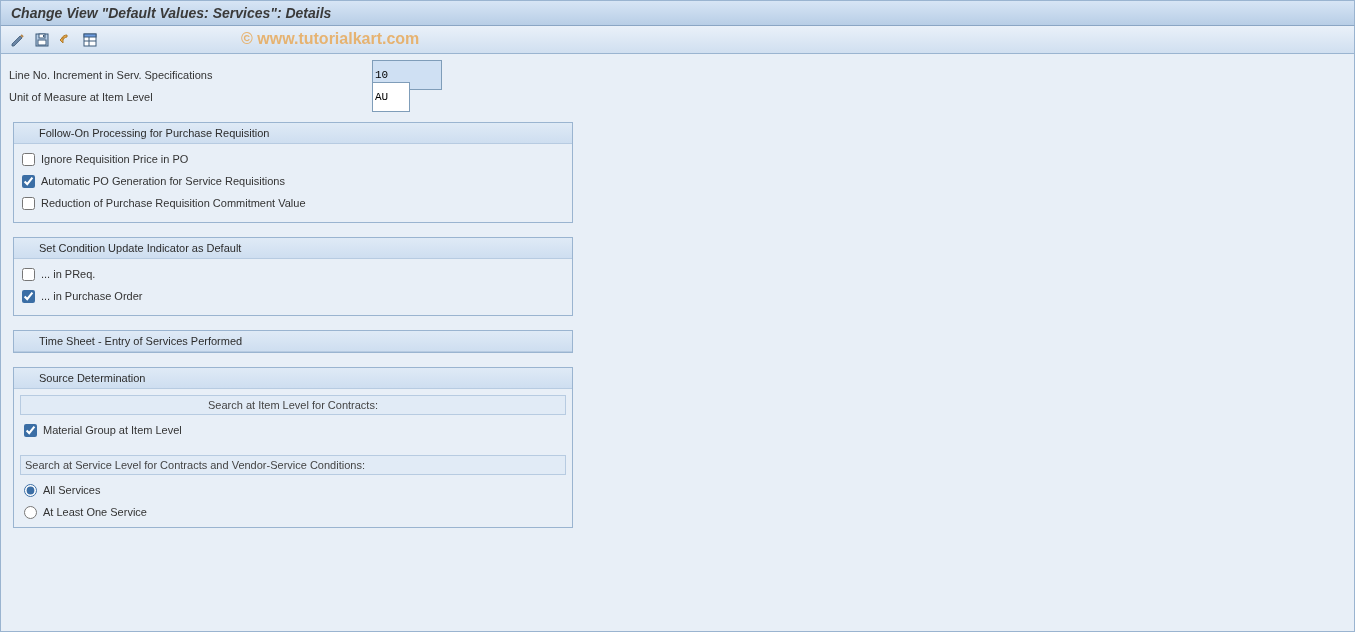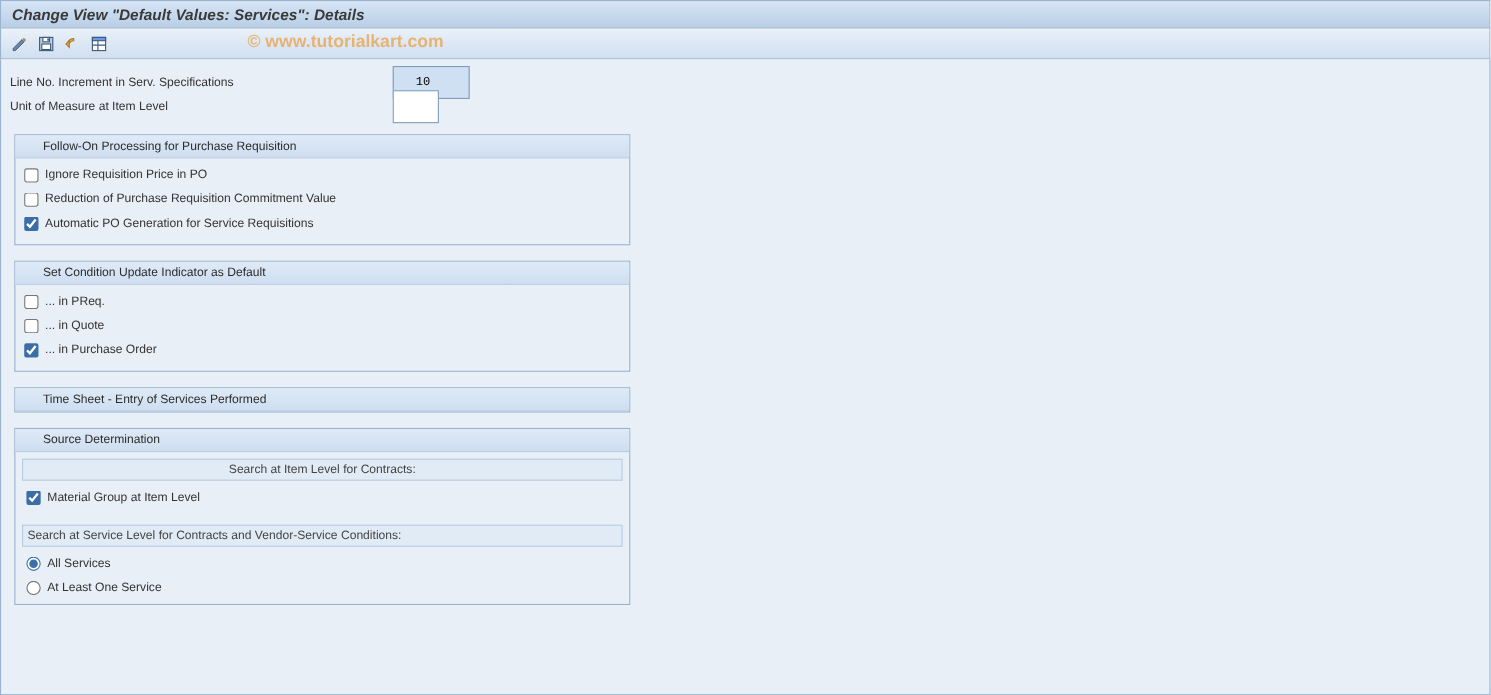--- a/index.html
+++ b/index.html
@@ -37,21 +37,21 @@
     position: relative;
   }
   .toolbar .icon-btn {
     width: 18px; height: 18px;
     display: inline-flex; align-items: center; justify-content: center;
     cursor: pointer;
     border-radius: 2px;
   }
   .watermark {
     position: absolute;
-    left: 224px;
+    left: 240px;
     top: 4px;
     color: #e8aa5b;
     font-size: 16px;
     font-weight: bold;
     opacity: 0.85;
     pointer-events: none;
   }
 
   
   .workarea {
@@ -75,21 +75,22 @@
     padding-left: 8px;
   }
   .field-label { width: 348px; }
   .field-input {
     width: 70px;
     height: 30px;
     border: 1px solid #7f9db9;
     background: #fff;
     font-family: "Courier New", monospace;
     font-size: 11px;
-    padding: 1px 20px;
+    padding: 1px 2px;
+    margin-left: 15px;
   }
   .uom-input { width: 38px; }
   .highlighted { background: #cfe0f3; }
 
   
   .group {
     margin: 14px 12px 0 12px;
     width: 560px;
     border: 1px solid #9ab4d0;
     background: #e8eff7;
@@ -190,40 +191,36 @@
     </div>
 
     <div class="group">
       <div class="group-title">Follow-On Processing for Purchase Requisition</div>
       <div class="group-body">
         <div class="chk-row">
           <input type="checkbox" style="">
           <span class="chk-label">Ignore Requisition Price in PO</span>
         </div>
         <div class="chk-row">
+          <input type="checkbox" checked="" style="">
+          <span class="chk-label">Automatic PO Generation for Service Requisitions</span>
+        </div>
+        <div class="chk-row">
           <input type="checkbox" style="">
           <span class="chk-label">Reduction of Purchase Requisition Commitment Value</span>
-        </div>
-        <div class="chk-row">
-          <input type="checkbox" checked="" style="">
-          <span class="chk-label">Automatic PO Generation for Service Requisitions</span>
         </div>
       </div>
     </div>
 
     <div class="group">
       <div class="group-title">Set Condition Update Indicator as Default</div>
       <div class="group-body">
         <div class="chk-row">
           <input type="checkbox" style="">
           <span class="chk-label">... in PReq.</span>
-        </div>
-        <div class="chk-row">
-          <input type="checkbox" style="">
-          <span class="chk-label">... in Quote</span>
         </div>
         <div class="chk-row">
           <input type="checkbox" checked="" style="">
           <span class="chk-label">... in Purchase Order</span>
         </div>
       </div>
     </div>
 
     <div class="group">
       <div class="group-title">Time Sheet - Entry of Services Performed</div>

